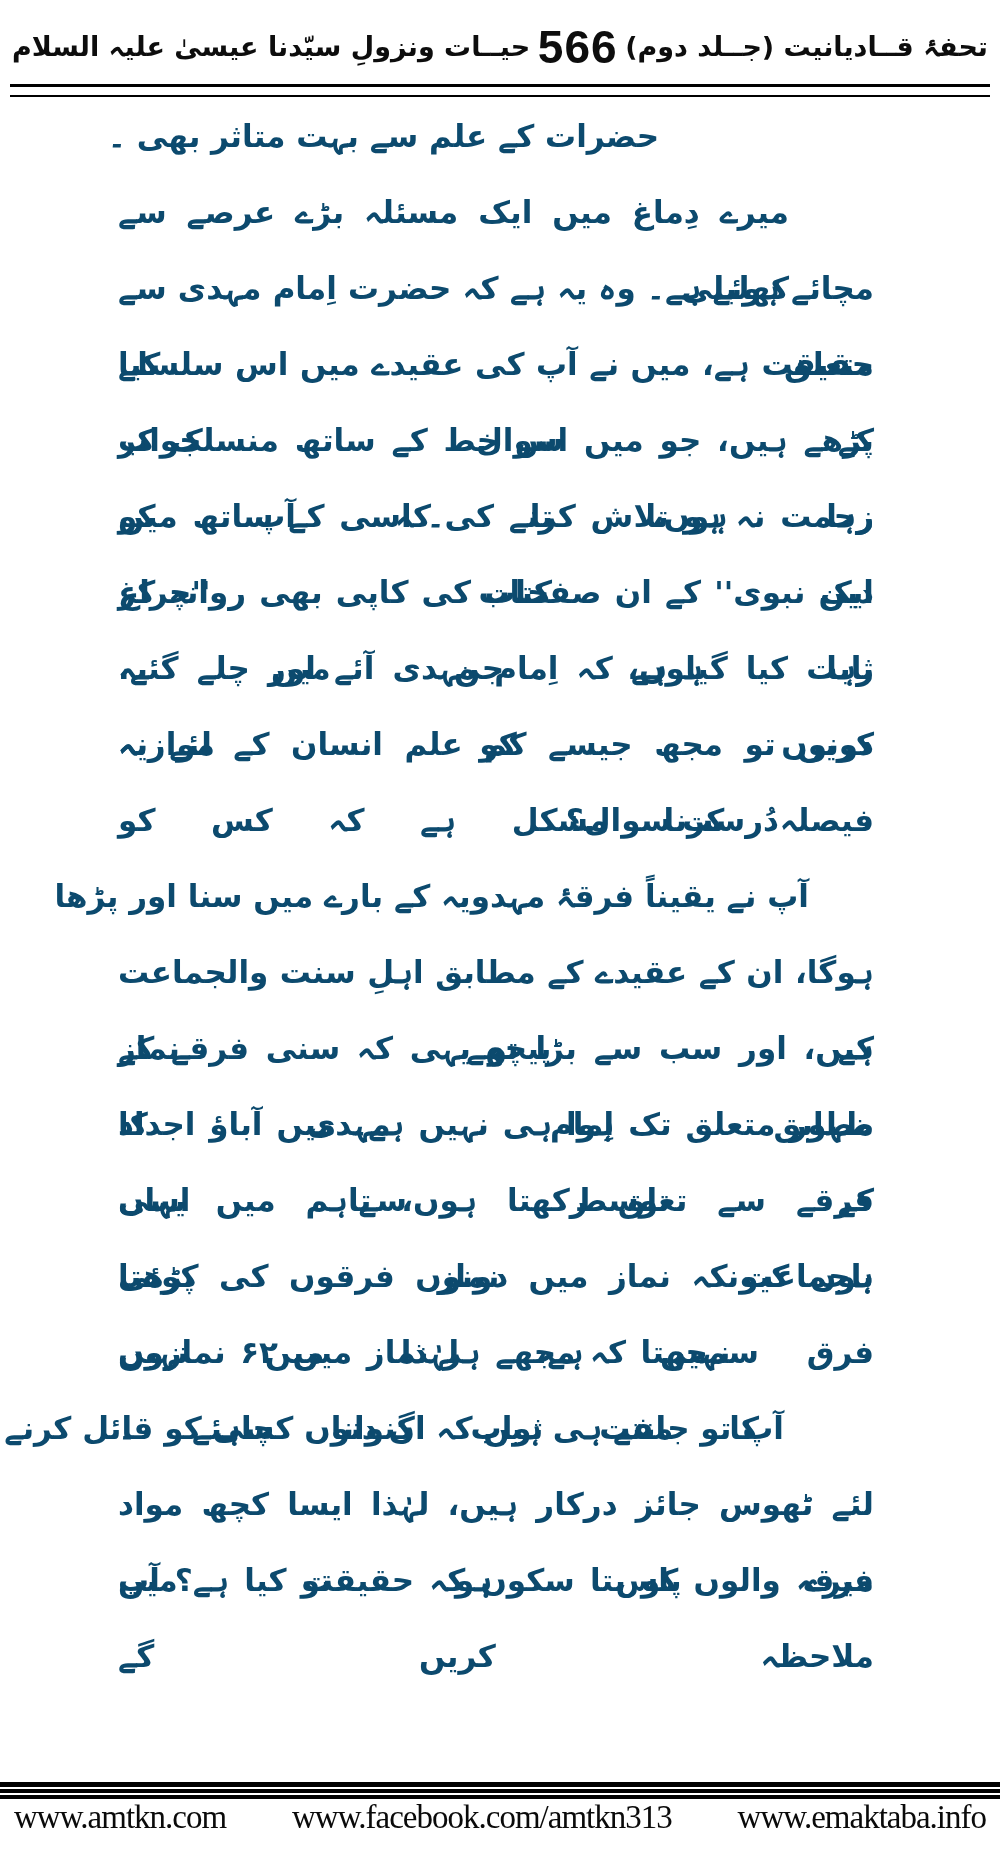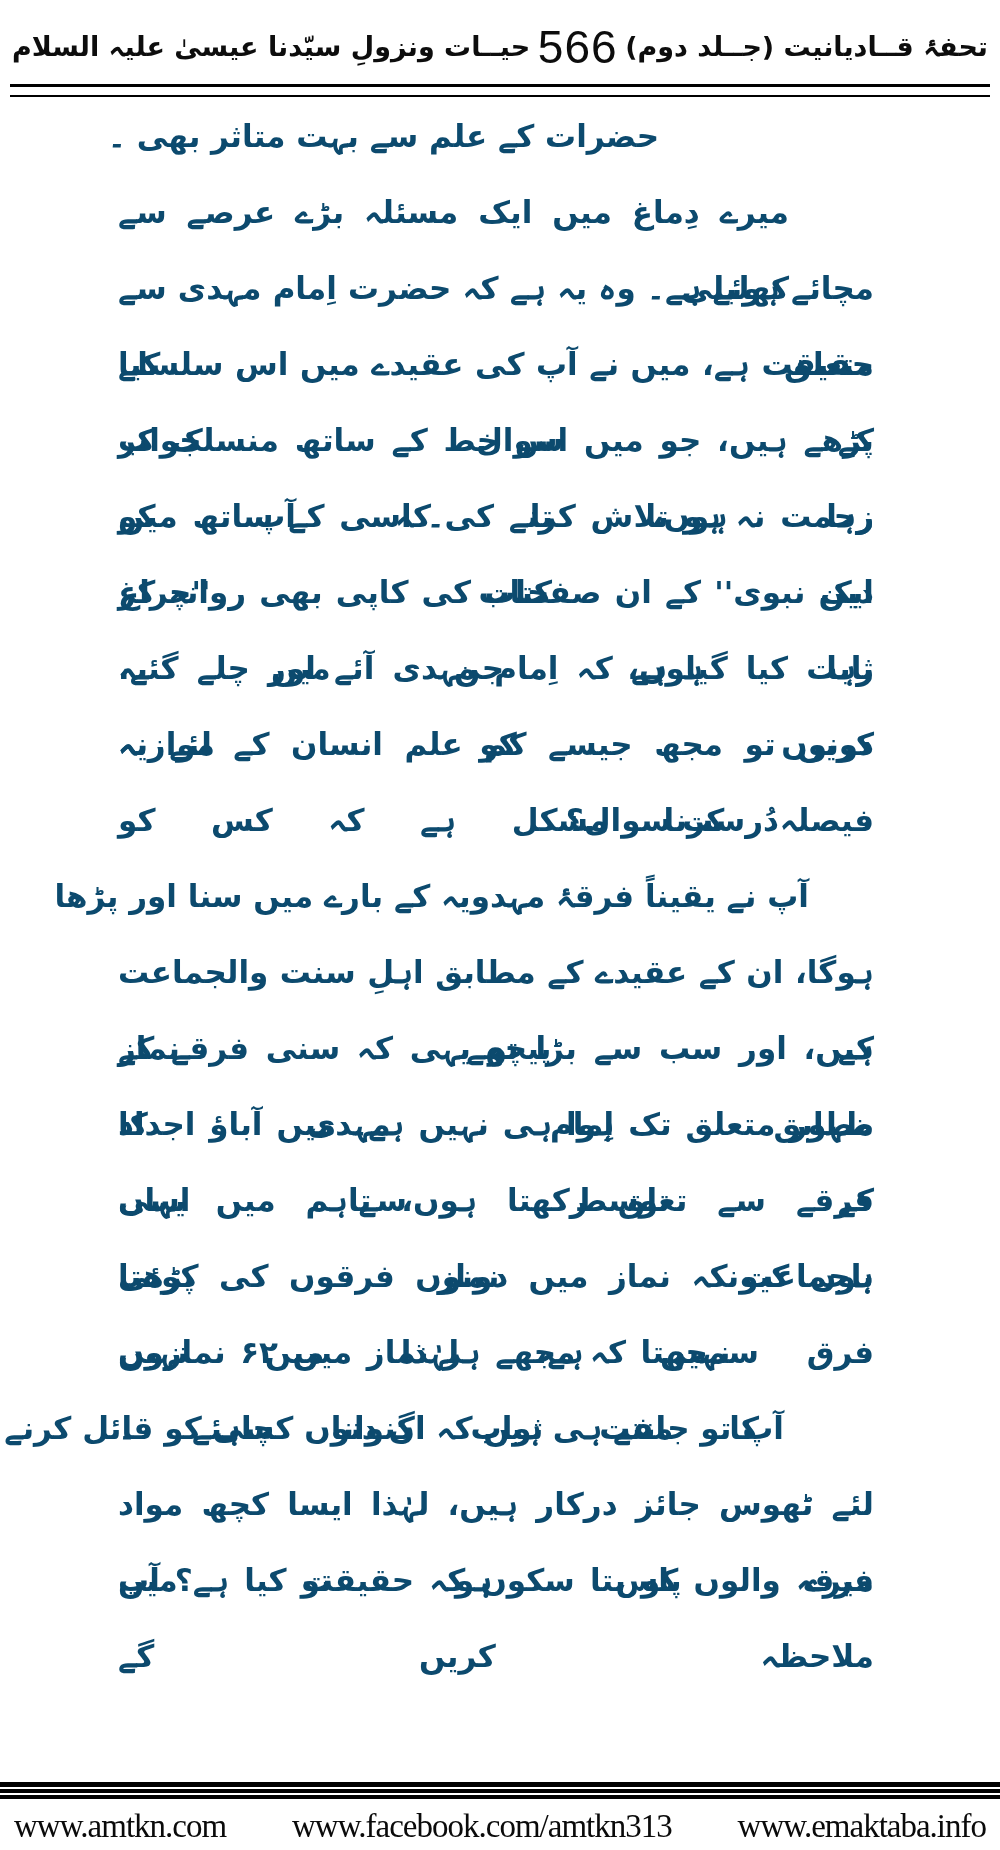--- a/index.html
+++ b/index.html
@@ -19,21 +19,21 @@
   .hdr-title{
     direction:rtl;
     font-family:"DejaVu Sans",sans-serif;
     font-weight:700;font-size:27px;line-height:62px;
     white-space:nowrap;
   }
   #chapter-title{text-align:center;}
   #book-title{text-align:right;}
   #page-number{
     font-family:"Liberation Sans",sans-serif;
-    font-weight:400;font-size:46px;line-height:50px;
+    font-weight:700;font-size:46px;line-height:50px;
     letter-spacing:1px;margin-top:6px;
   }
   #header-rule{
     position:absolute;top:84px;left:10px;right:10px;height:8px;
     border-top:3px solid #000;border-bottom:2px solid #000;
   }
   
   #body-text{
     position:absolute;top:98px;left:118px;right:126px;
   }
@@ -54,21 +54,21 @@
   .pr-115{padding-right:115px;}
   .pe-90{padding-right:90px;}
   
   #footer-bars{position:absolute;left:0;right:0;top:1782px;}
   #footer-bars .bar{background:#000;margin-bottom:2px;}
   .bar-1{height:5px;}
   .bar-2{height:4px;}
   .bar-3{height:4px;}
   #footer-urls{
     position:absolute;left:0;right:0;top:1799px;height:46px;
-    display:flex;justify-content:space-between;align-items:flex-end;
+    display:flex;justify-content:space-between;align-items:flex-start;
     padding:0 14px;
     font-family:"Liberation Serif",serif;
     font-size:33px;font-weight:400;color:#0a0a0a;
     letter-spacing:-1px;
   }
 </style>
 </head>
 <body>
 
 <div id="page">

